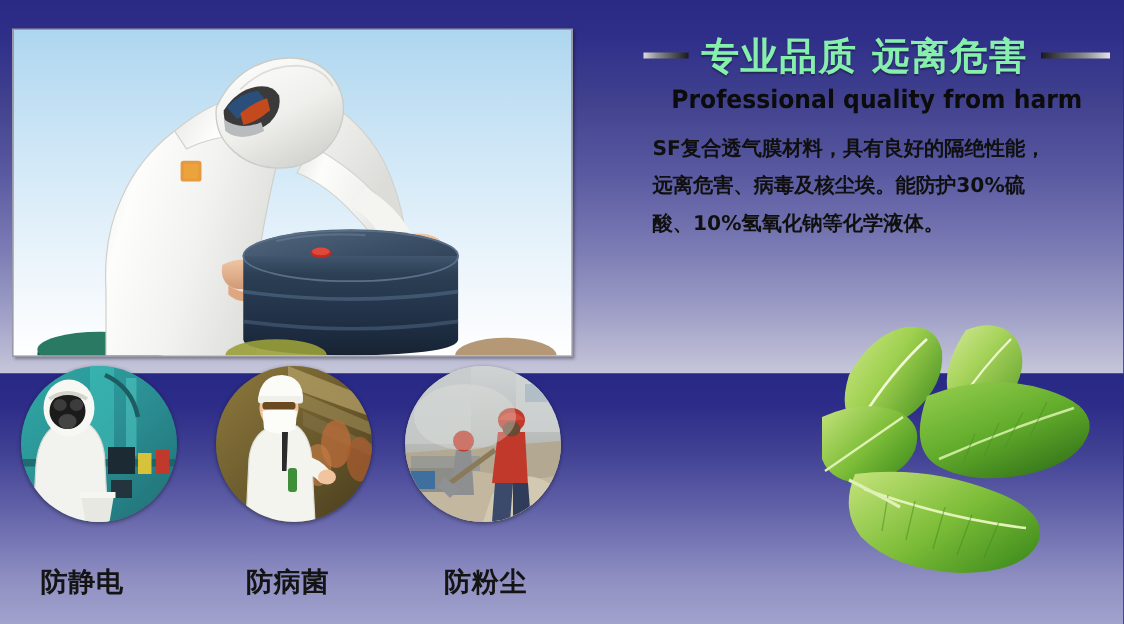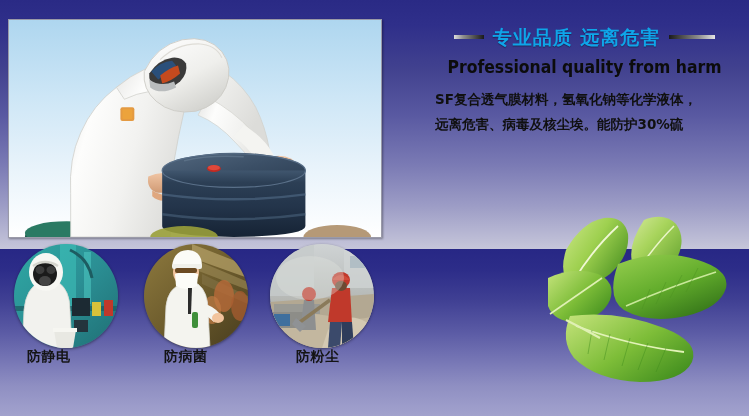--- a/index.html
+++ b/index.html
@@ -62,22 +62,22 @@
     box-shadow:0 1px 3px rgba(0,0,0,.45);
     top:244px;
   }
   .thumb svg { display:block; width:104px; height:104px; }
   #thumb-1 { left:14px; }
   #thumb-2 { left:144px; }
   #thumb-3 { left:270px; }
 
   .thumb-label {
     position:absolute;
-    top:348px;
-    font-size:14px;
+    top:376px;
+    font-size:18px;
     font-weight:bold;
     color:#141414;
     letter-spacing:.5px;
     white-space:nowrap;
     font-family:Liberation Mono, monospace;
   }
   #label-1 { left:27px; }
   #label-2 { left:164px; }
   #label-3 { left:296px; }
 
@@ -90,22 +90,22 @@
   .dash { height:4px; flex:0 0 auto; }
   .dash-left {
     width:30px; margin-right:9px;
     background:linear-gradient(to right,#dcdcdc 0%,#8f8f8f 30%,#1a1a1a 100%);
   }
   .dash-right {
     width:46px; margin-left:9px;
     background:linear-gradient(to right,#1a1a1a 0%,#8f8f8f 65%,#e4e4e4 100%);
   }
   .headline-cn {
-    font-size:19px; font-weight:bold;
-    color:#0ea5e9;
+    font-size:25px; font-weight:bold;
+    color:#86efac;
     letter-spacing:1px;
     white-space:nowrap;
     line-height:1;
     text-shadow:0 1px 1px rgba(0,0,0,.35);
   }
 
   .headline-en {
     position:absolute; left:420px; top:57px;
     width:329px;
     text-align:center;
@@ -357,22 +357,23 @@
 
   <div class="headline-row">
     <span class="dash dash-left"></span>
     <span class="headline-cn">专业品质 远离危害</span>
     <span class="dash dash-right"></span>
   </div>
 
   <div class="headline-en">Professional quality from harm</div>
 
   <div class="body-copy">
-    <p>SF复合透气膜材料，氢氧化钠等化学液体，</p>
+    <p>SF复合透气膜材料，具有良好的隔绝性能，</p>
     <p>远离危害、病毒及核尘埃。能防护30%硫</p>
+    <p>酸、10%氢氧化钠等化学液体。</p>
   </div>
 
   <div id="leaf-cluster">
     <svg viewBox="0 0 205 185">
       <defs>
         <linearGradient id="lfA" x1="0" y1="0" x2="1" y2="1">
           <stop offset="0" stop-color="#d4e89a"></stop>
           <stop offset="0.4" stop-color="#a8d45c"></stop>
           <stop offset="1" stop-color="#5d9e2a"></stop>
         </linearGradient>

